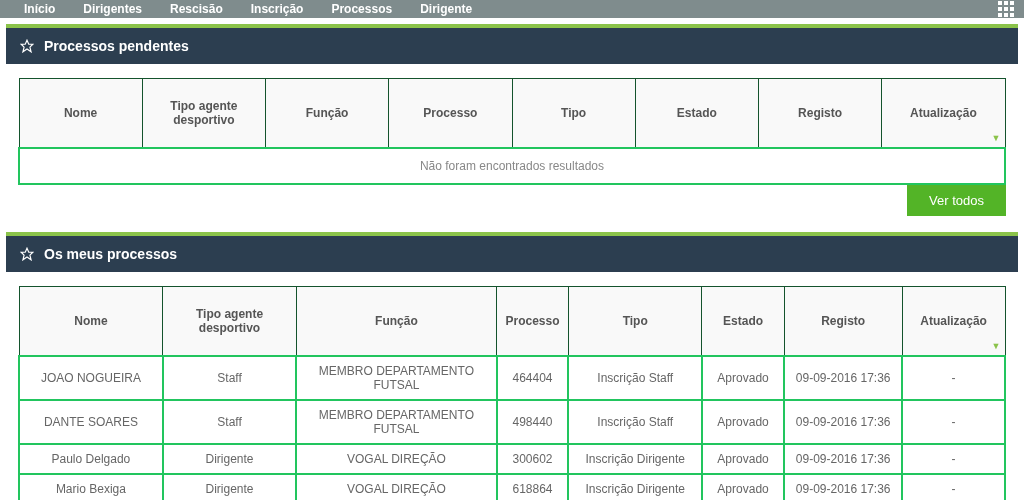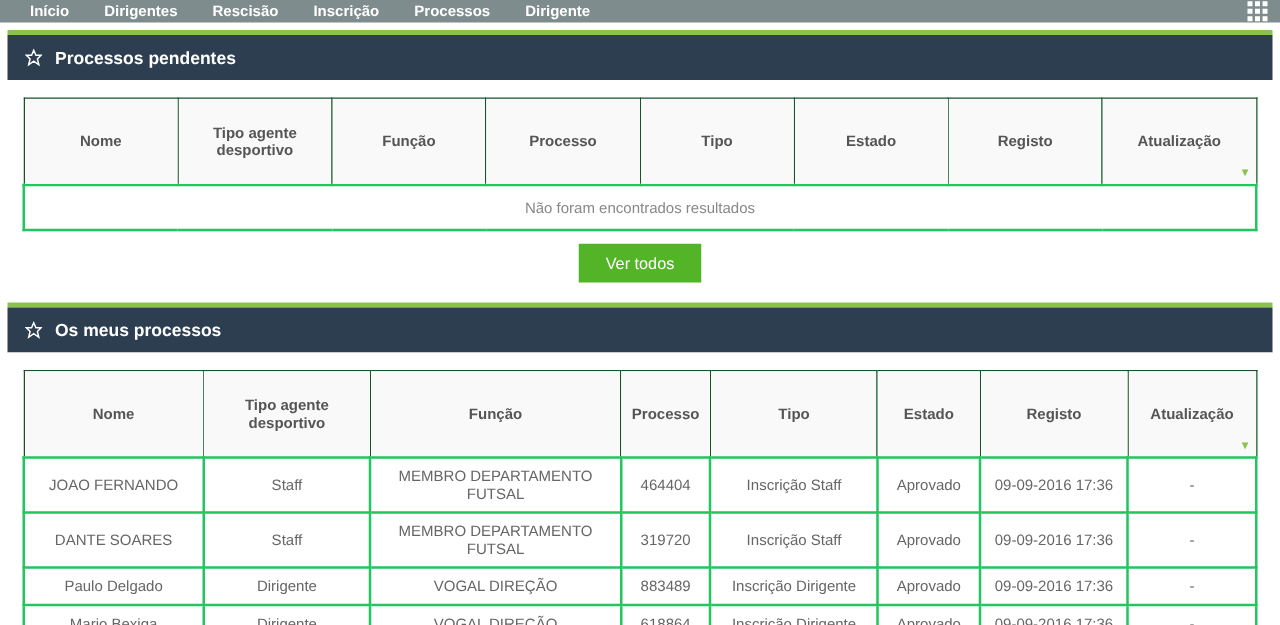--- a/index.html
+++ b/index.html
@@ -87,22 +87,21 @@
     font-size: 12px;
     color: #666;
   }
   table.grid td.empty {
     color: #888;
     padding: 10px;
   }
 
   .panel-footer {
     display: flex;
-    justify-content: center;
-    margin-top: 10px;
+    justify-content: flex-end;
   }
   .btn-green {
     background: #53b427;
     color: #fff;
     border: none;
     padding: 8px 22px;
     font-size: 13px;
     cursor: pointer;
   }
 
@@ -212,44 +211,44 @@
           <th>Estado</th>
           <th>Registo</th>
           <th>
             <span>Atualização</span>
             <span class="sort-ind">▼</span>
           </th>
         </tr>
       </thead>
       <tbody id="mine-body">
           <tr>
-            <td>JOAO FERNANDO</td>
+            <td>JOAO NOGUEIRA</td>
             <td>Staff</td>
             <td>MEMBRO DEPARTAMENTO FUTSAL</td>
             <td>464404</td>
             <td>Inscrição Staff</td>
             <td>Aprovado</td>
             <td>09-09-2016 17:36</td>
             <td>-</td>
           </tr>
           <tr>
             <td>DANTE SOARES</td>
             <td>Staff</td>
             <td>MEMBRO DEPARTAMENTO FUTSAL</td>
-            <td>319720</td>
+            <td>498440</td>
             <td>Inscrição Staff</td>
             <td>Aprovado</td>
             <td>09-09-2016 17:36</td>
             <td>-</td>
           </tr>
           <tr>
             <td>Paulo Delgado</td>
             <td>Dirigente</td>
             <td>VOGAL DIREÇÃO</td>
-            <td>883489</td>
+            <td>300602</td>
             <td>Inscrição Dirigente</td>
             <td>Aprovado</td>
             <td>09-09-2016 17:36</td>
             <td>-</td>
           </tr>
           <tr>
             <td>Mario Bexiga</td>
             <td>Dirigente</td>
             <td>VOGAL DIREÇÃO</td>
             <td>618864</td>

